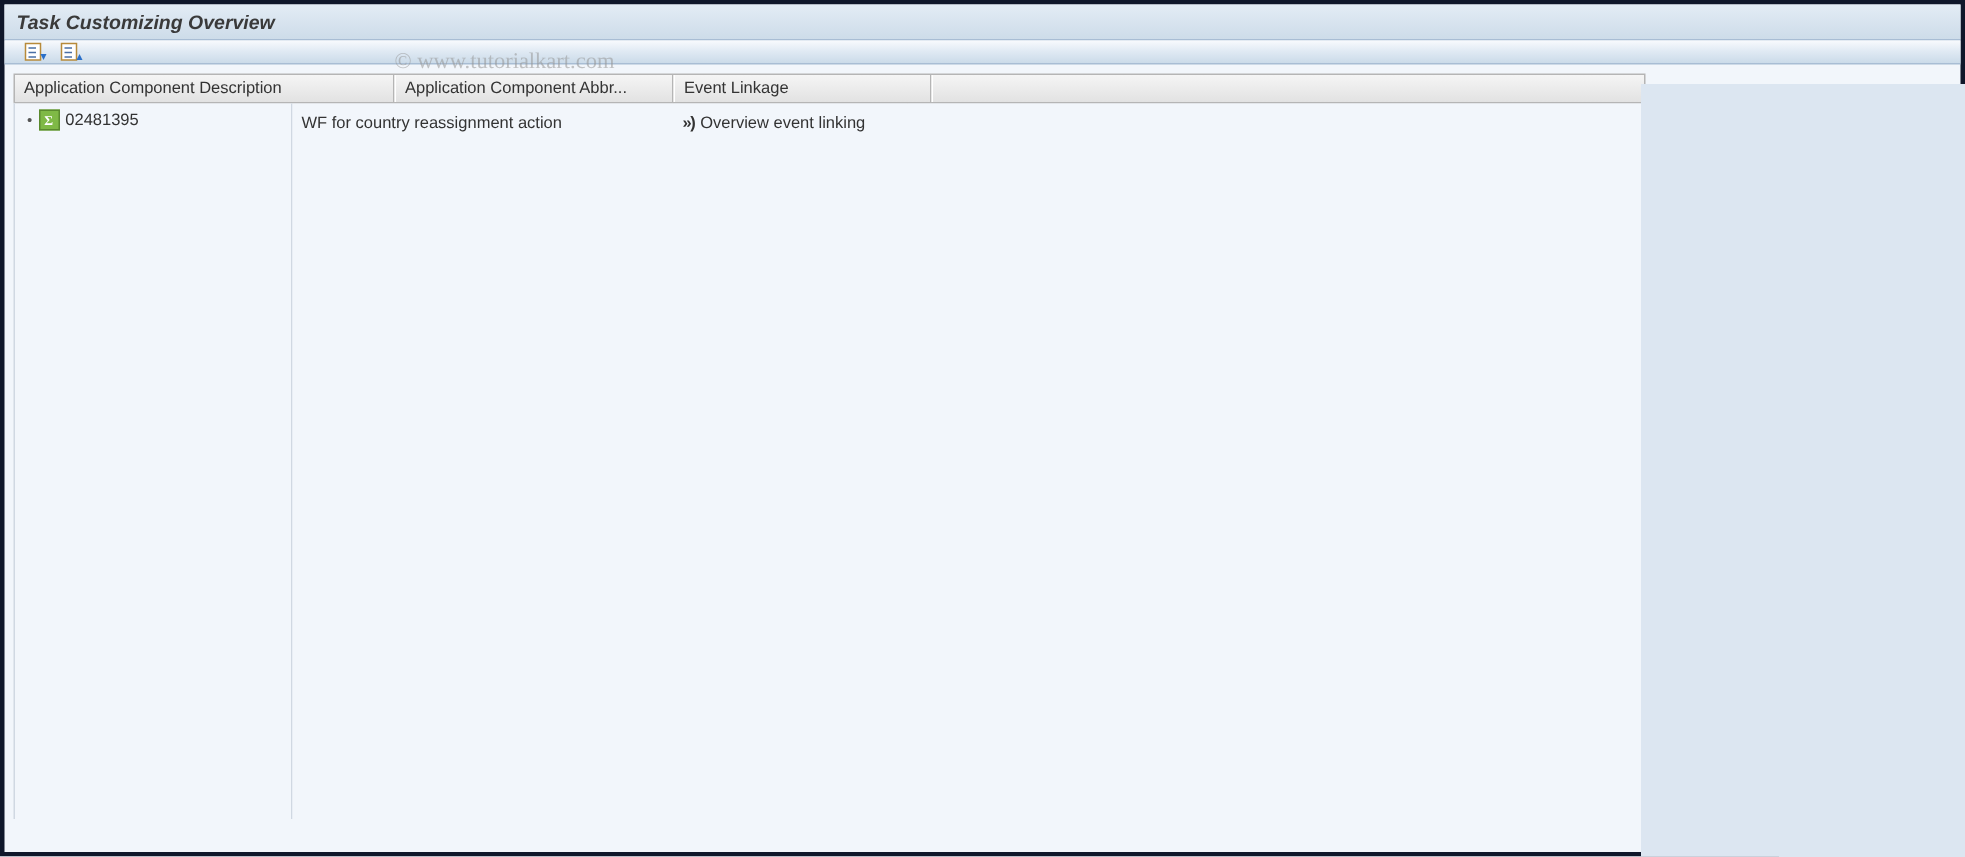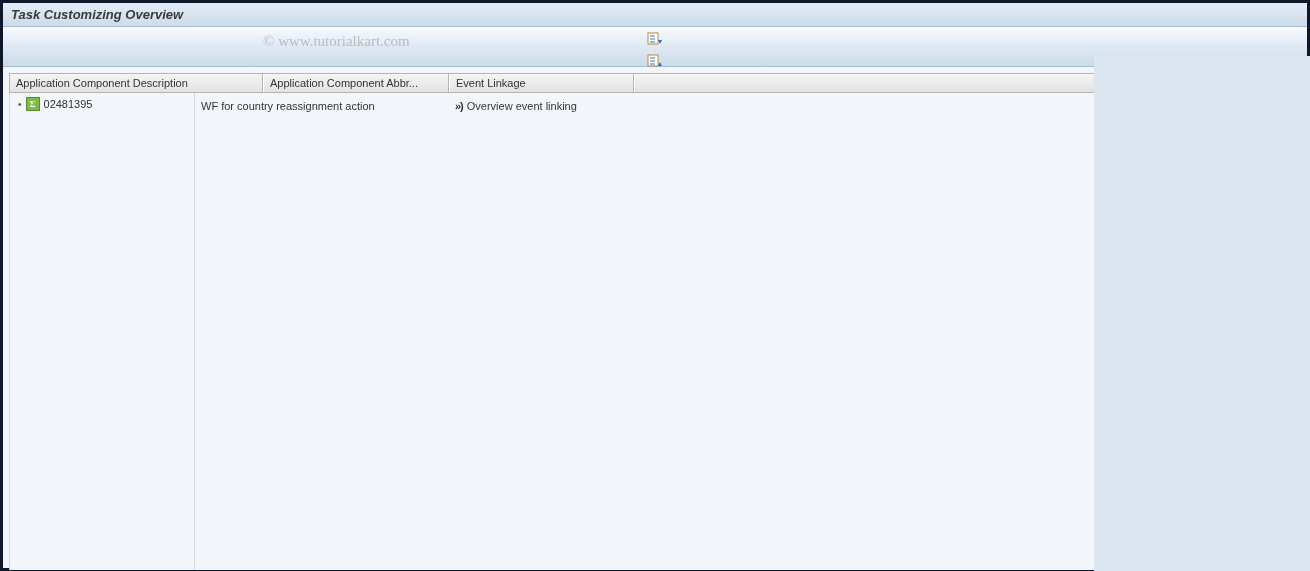--- a/index.html
+++ b/index.html
@@ -32,26 +32,25 @@
     .titlebar-text {
       font-weight: bold;
       font-style: italic;
       font-size: 13px;
       color: #3a3a3a;
     }
     .toolbar {
       background: linear-gradient(to bottom, #f8fafd 0%, #dfe9f3 50%, #cbdbe9 100%);
       border-bottom: 1px solid #a8bdd4;
       padding: 4px 12px;
-      height: 40px;
+      height: 16px;
       display: flex;
       align-items: center;
       gap: 6px;
       position: relative;
-      flex-direction: column;
     }
     .toolbar-icon {
       width: 18px;
       height: 18px;
       display: inline-flex;
       align-items: center;
       justify-content: center;
       cursor: pointer;
     }
     .watermark {
@@ -90,21 +89,21 @@
       overflow: hidden;
       white-space: nowrap;
       text-overflow: ellipsis;
     }
     .th:first-child {
       border-left: 1px solid #b5b5b5;
     }
     .col-abbr { width: 186px; }
     .col-desc { width: 254px; }
     .col-agent { width: 174px; }
-    .col-event { width: 185px; }
+    .col-event { width: 172px; }
     .col-rest { flex: 1; border-right: 1px solid #b5b5b5; }
     .table-body {
       display: flex;
       height: calc(100% - 20px);
     }
     .tree-col {
       width: 186px;
       border-left: 1px solid #d0d8e2;
       border-right: 1px solid #d0d8e2;
       background: #f2f6fb;

